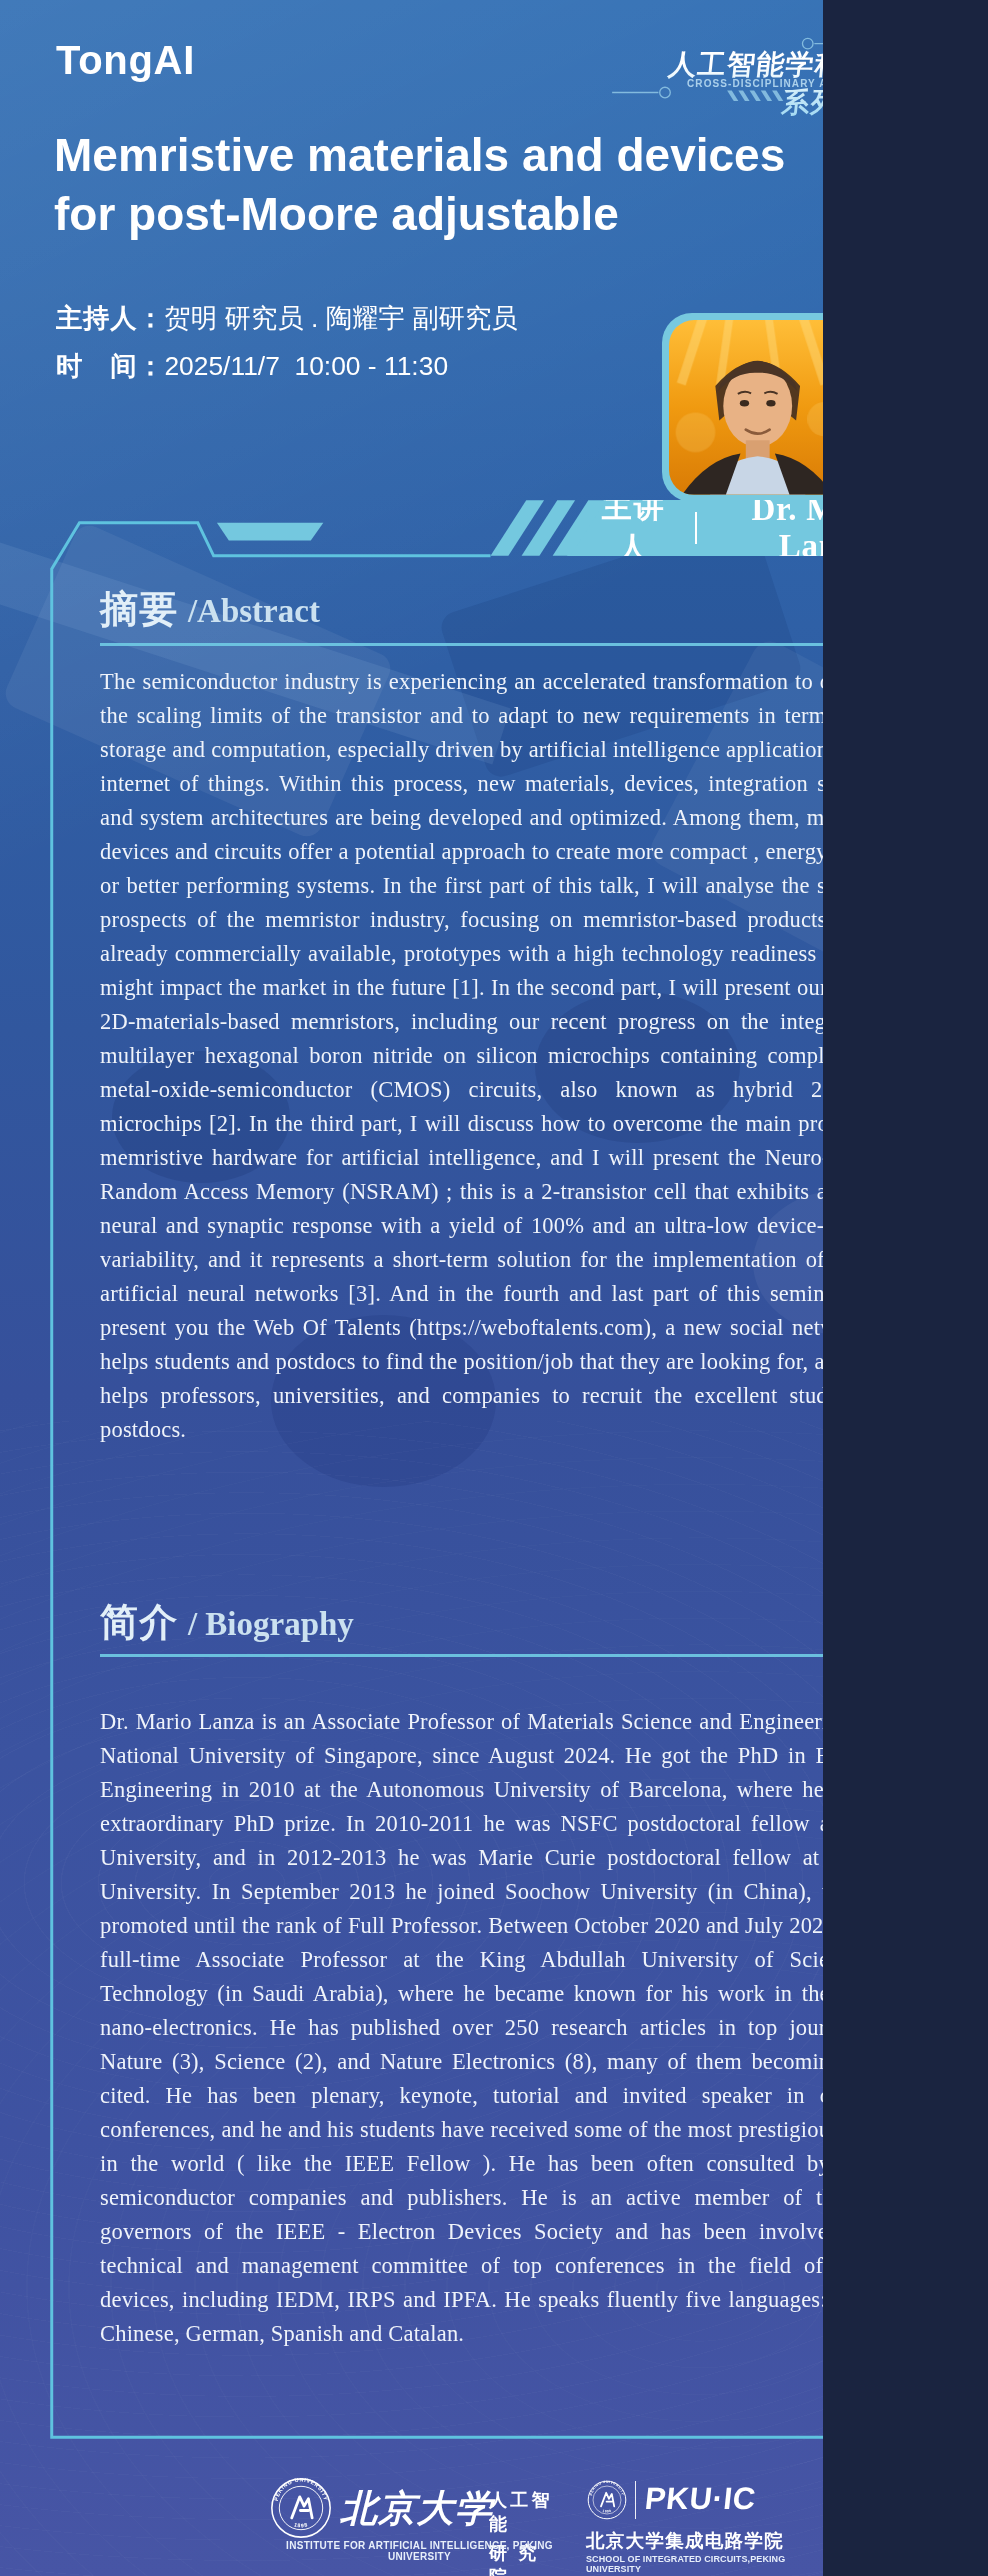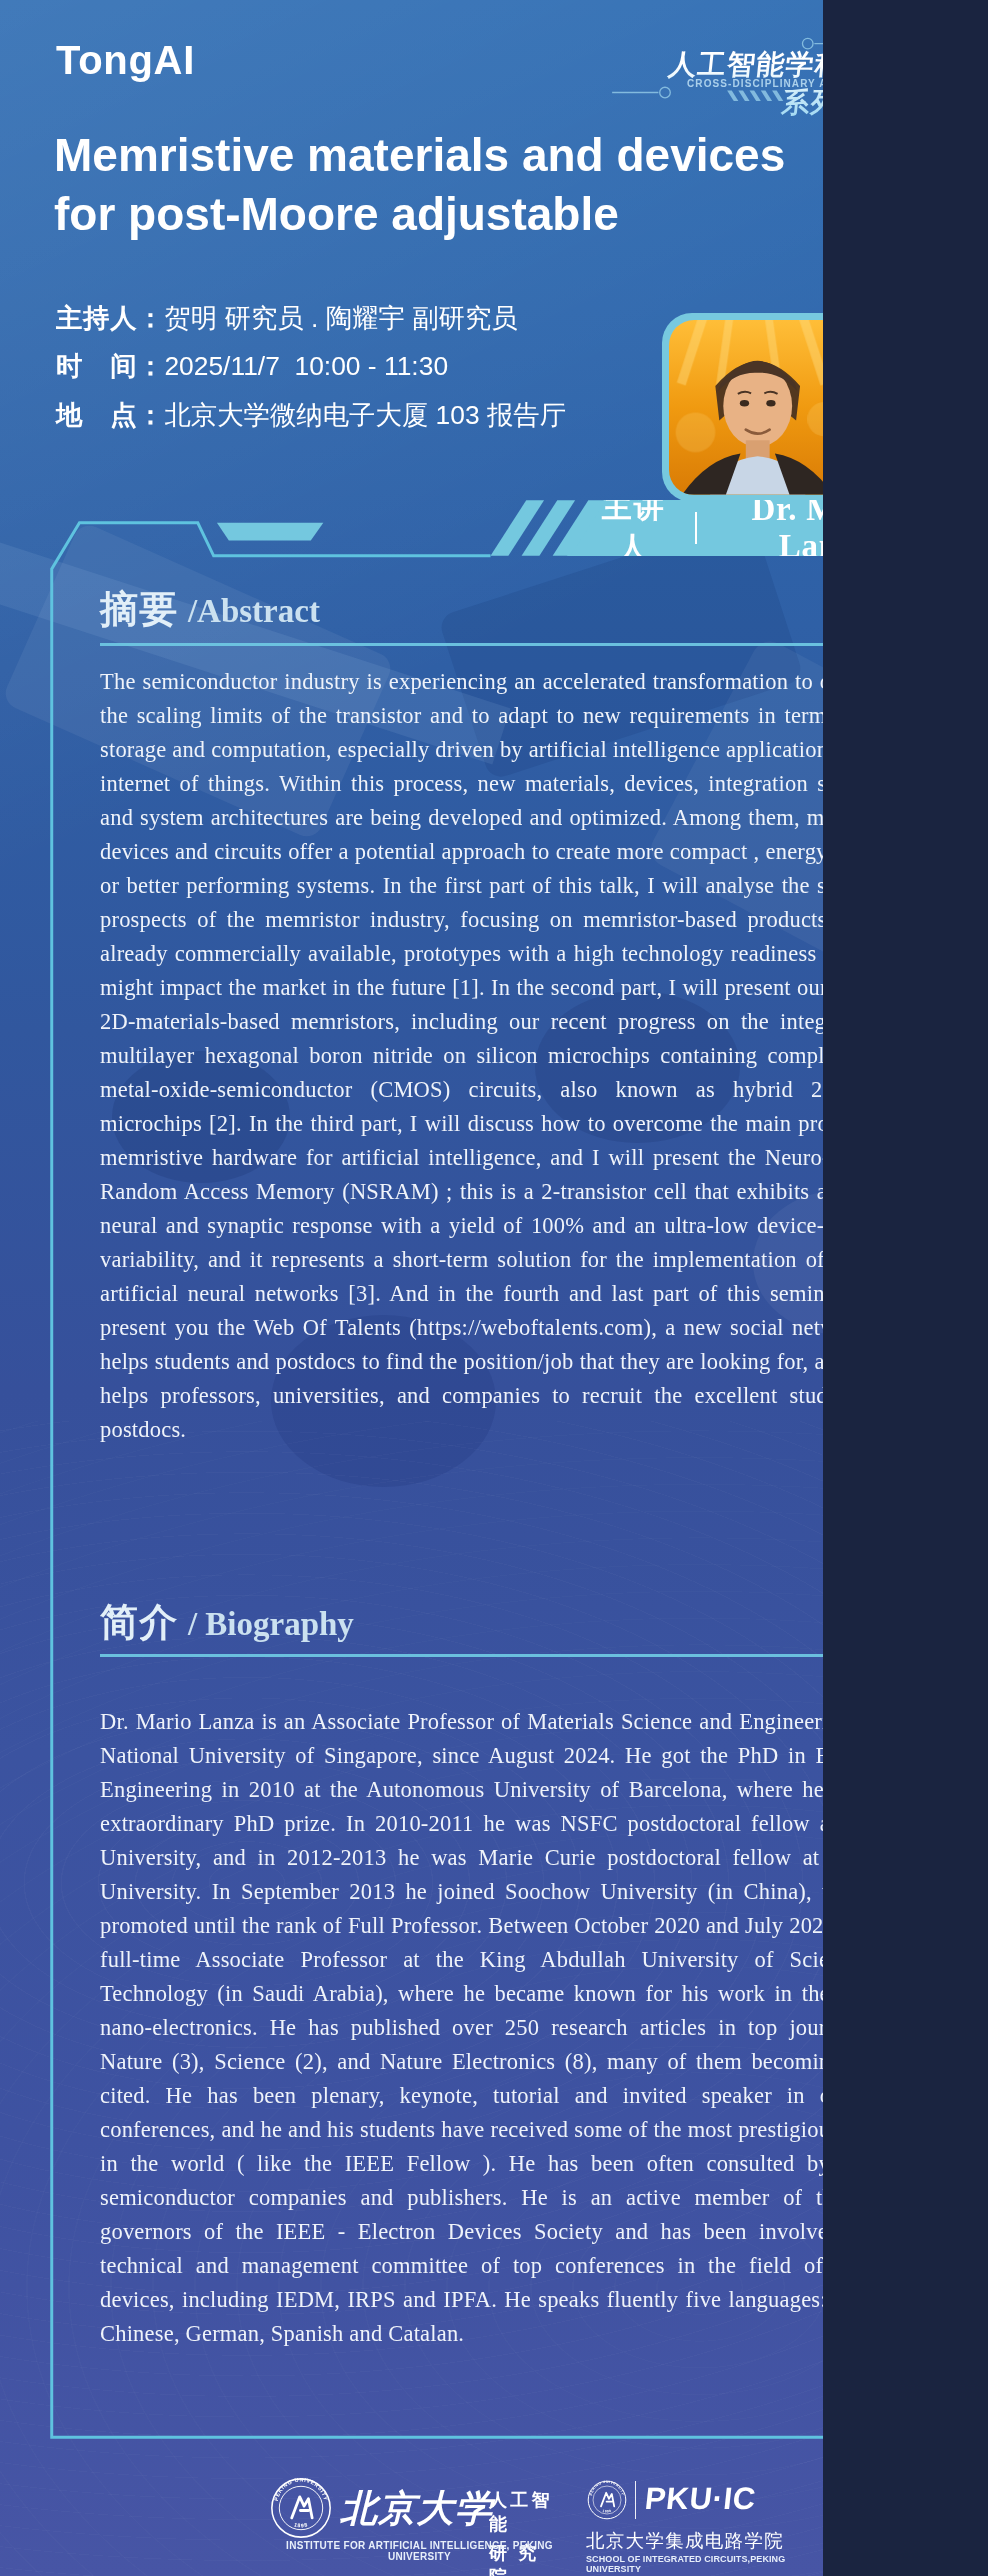--- a/index.html
+++ b/index.html
@@ -100,21 +100,21 @@
   .inst-l1 { font-size:18px; letter-spacing:3.3px; font-weight:700; }
   .inst-l2 { font-size:18px; letter-spacing:11.2px; font-weight:700; margin-top:5.3px; }
   .footer-caption-left { position:absolute; left:0; top:63px; width:100%; text-align:center;
     font-size:10px; letter-spacing:0.3px; color:#E8EFFA; font-weight:700; }
   .footer-right { position:absolute; left:586px; top:2480px; width:221px; height:78px; }
   .seal-sm { position:absolute; left:1.3px; top:0; width:40px; height:40px; }
   .brand-divider { position:absolute; left:49px; top:1.3px; width:1.3px; height:38px;
     background:rgba(255,255,255,.9); }
   .brand { position:absolute; left:59px; top:1.3px; font-size:31px; font-weight:800;
     color:#fff; transform:skewX(-6deg); letter-spacing:0.7px; }
-  .school-zh { position:absolute; left:0; top:48px; font-size:18.5px; font-weight:400;
+  .school-zh { position:absolute; left:0; top:48px; font-size:18.5px; font-weight:700;
     letter-spacing:1.3px; color:#fff; }
   .footer-caption-right { position:absolute; left:0; top:74px; font-size:9px;
     font-weight:700; color:#E8EFFA; letter-spacing:0.1px; }
   .seal-text { font-size:8.5px; font-weight:700; letter-spacing:1.2px; fill:#fff;
     font-family:"Liberation Sans",sans-serif; }
 </style>
 </head>
 <body>
 
 <div class="poster">
@@ -140,24 +140,20 @@
   </h1>
 
   <div class="info">
     <div class="info-row">
       <span class="info-label">主持人：</span>
       <span class="info-value">贺明 研究员 . 陶耀宇 副研究员</span>
     </div>
     <div class="info-row">
       <span class="info-label">时　间：</span>
       <span class="info-value">2025/11/7  10:00 - 11:30</span>
-    </div>
-    <div class="info-row">
-      <span class="info-label">地　点：</span>
-      <span class="info-value">北京大学微纳电子大厦 103 报告厅</span>
     </div>
   </div>
 
   <div class="photo-frame">
     <div class="photo">
       <svg viewBox="0 0 268 264" preserveAspectRatio="xMidYMid slice">
         <defs>
           <linearGradient id="gradO" x1="0" y1="0" x2="0" y2="1">
             <stop offset="0" stop-color="#FFBE38"></stop>
             <stop offset="0.5" stop-color="#F09A10"></stop>

